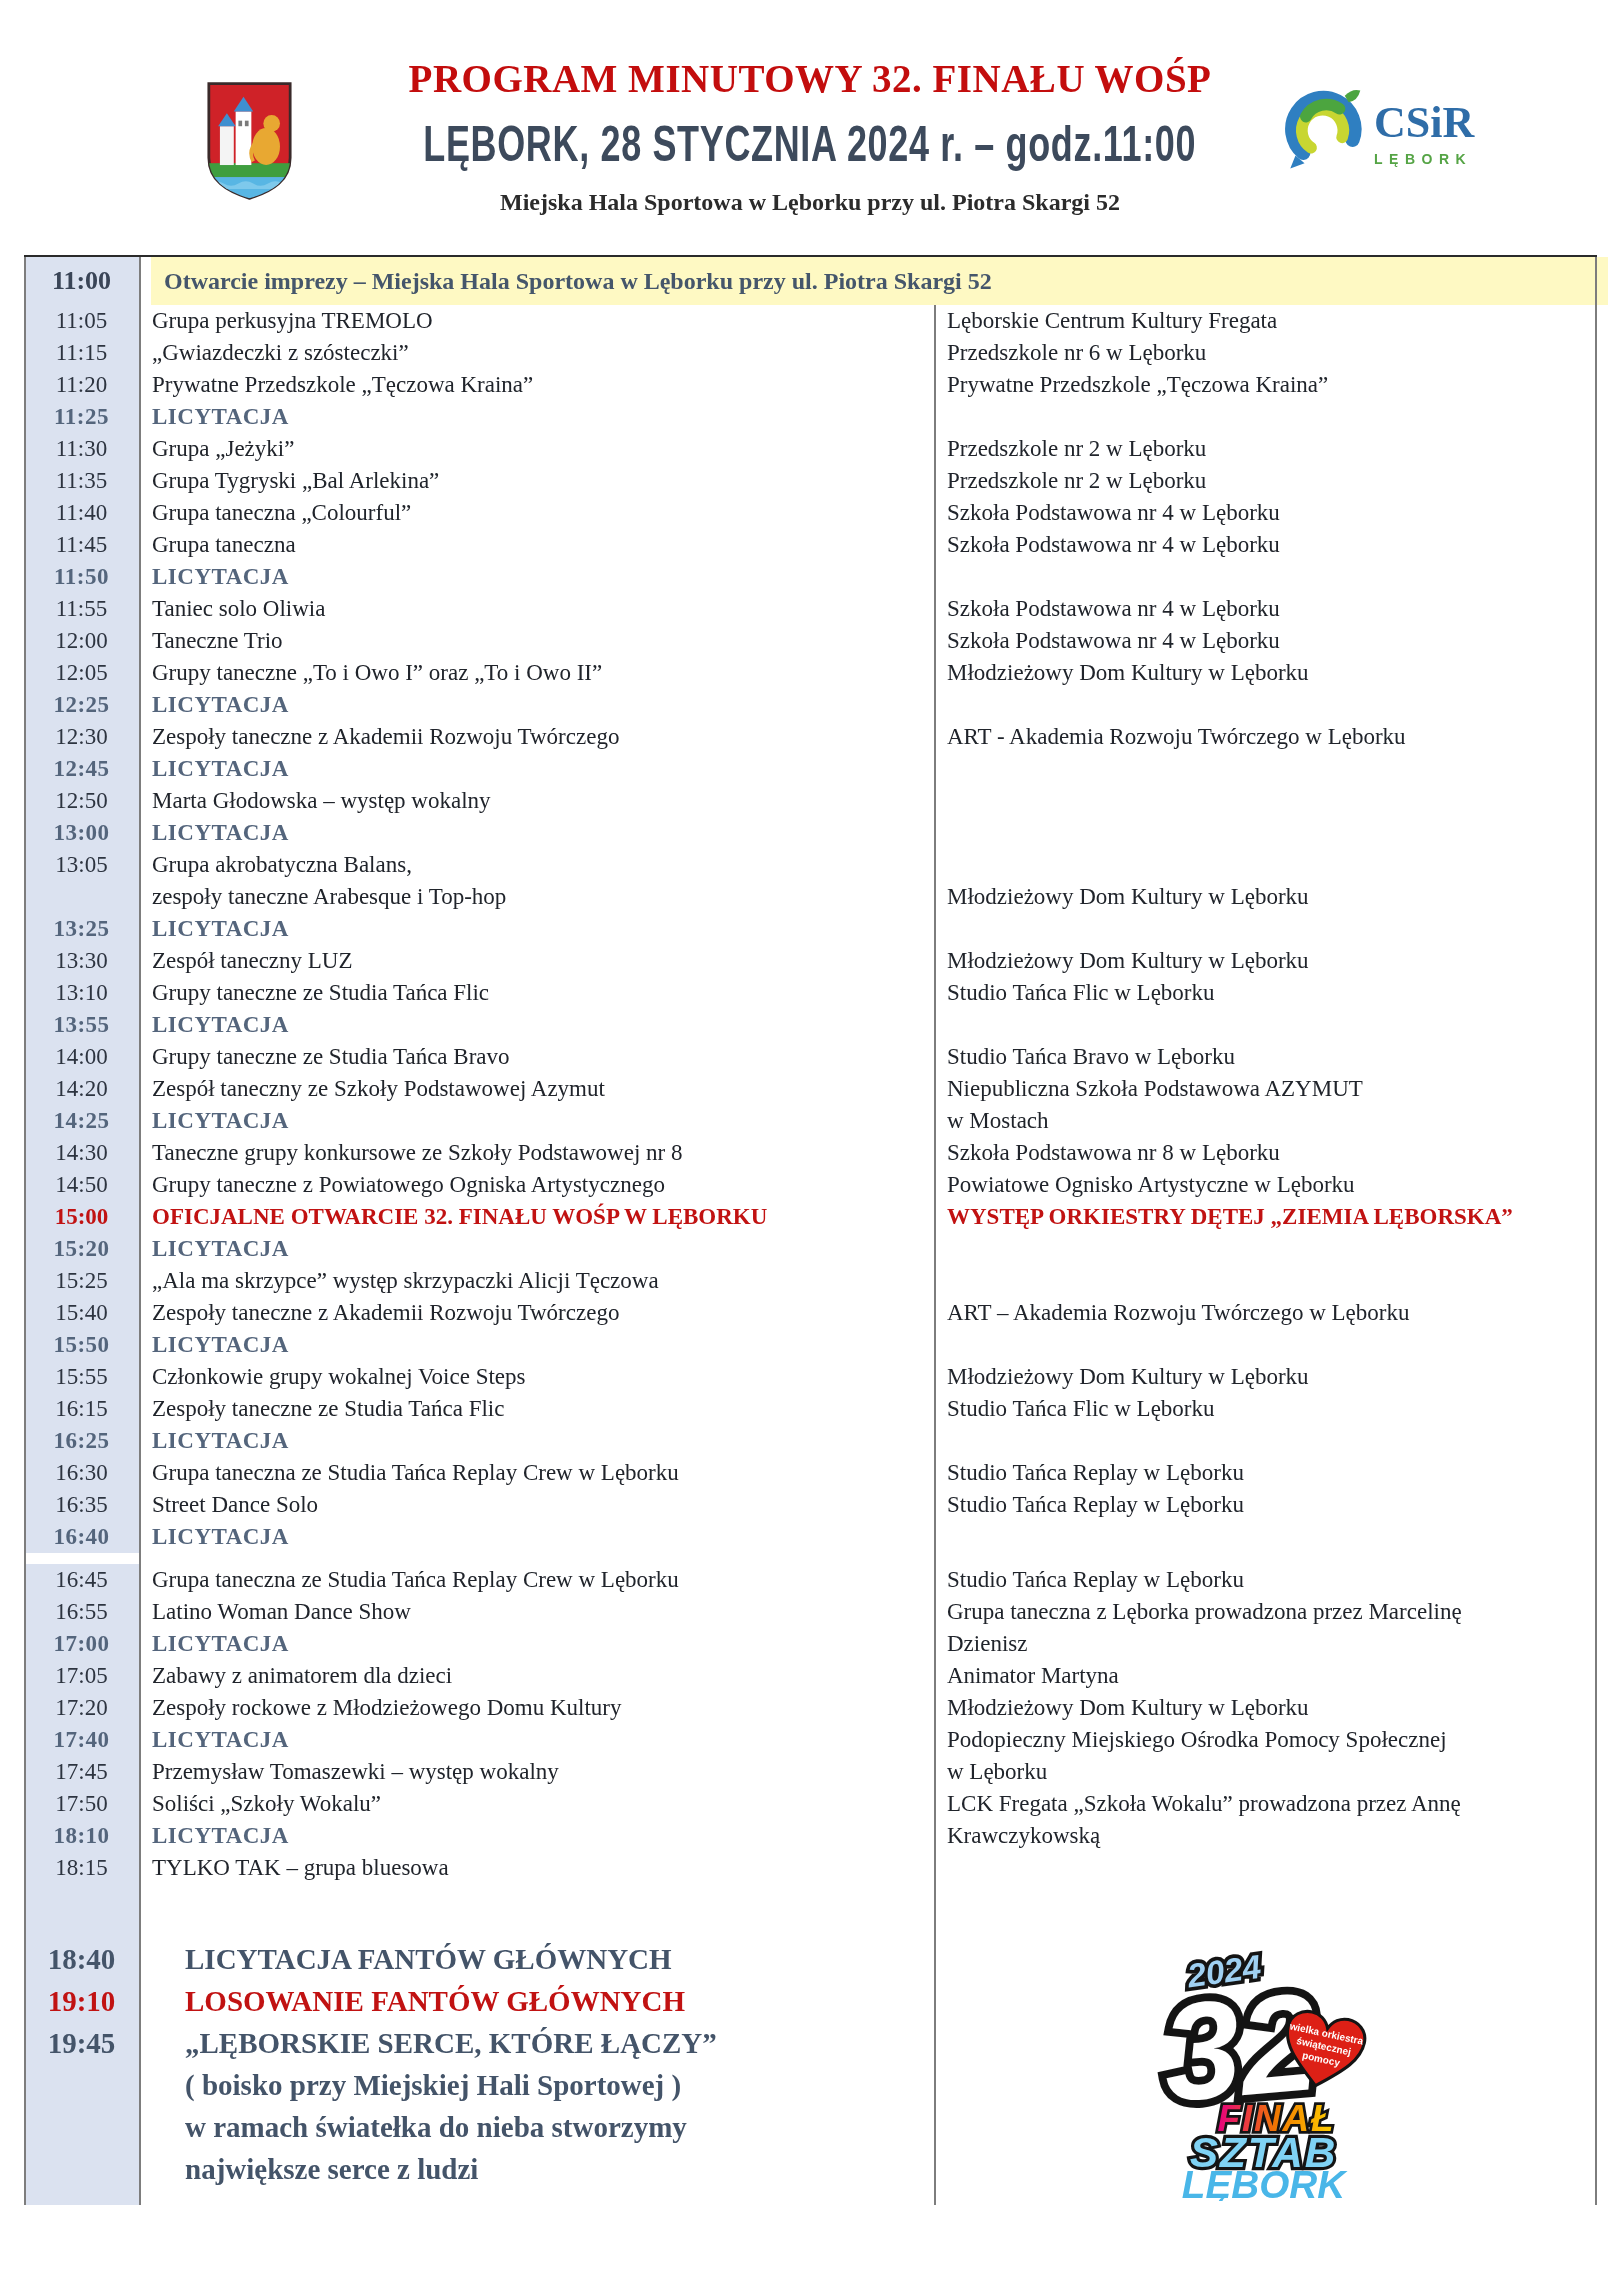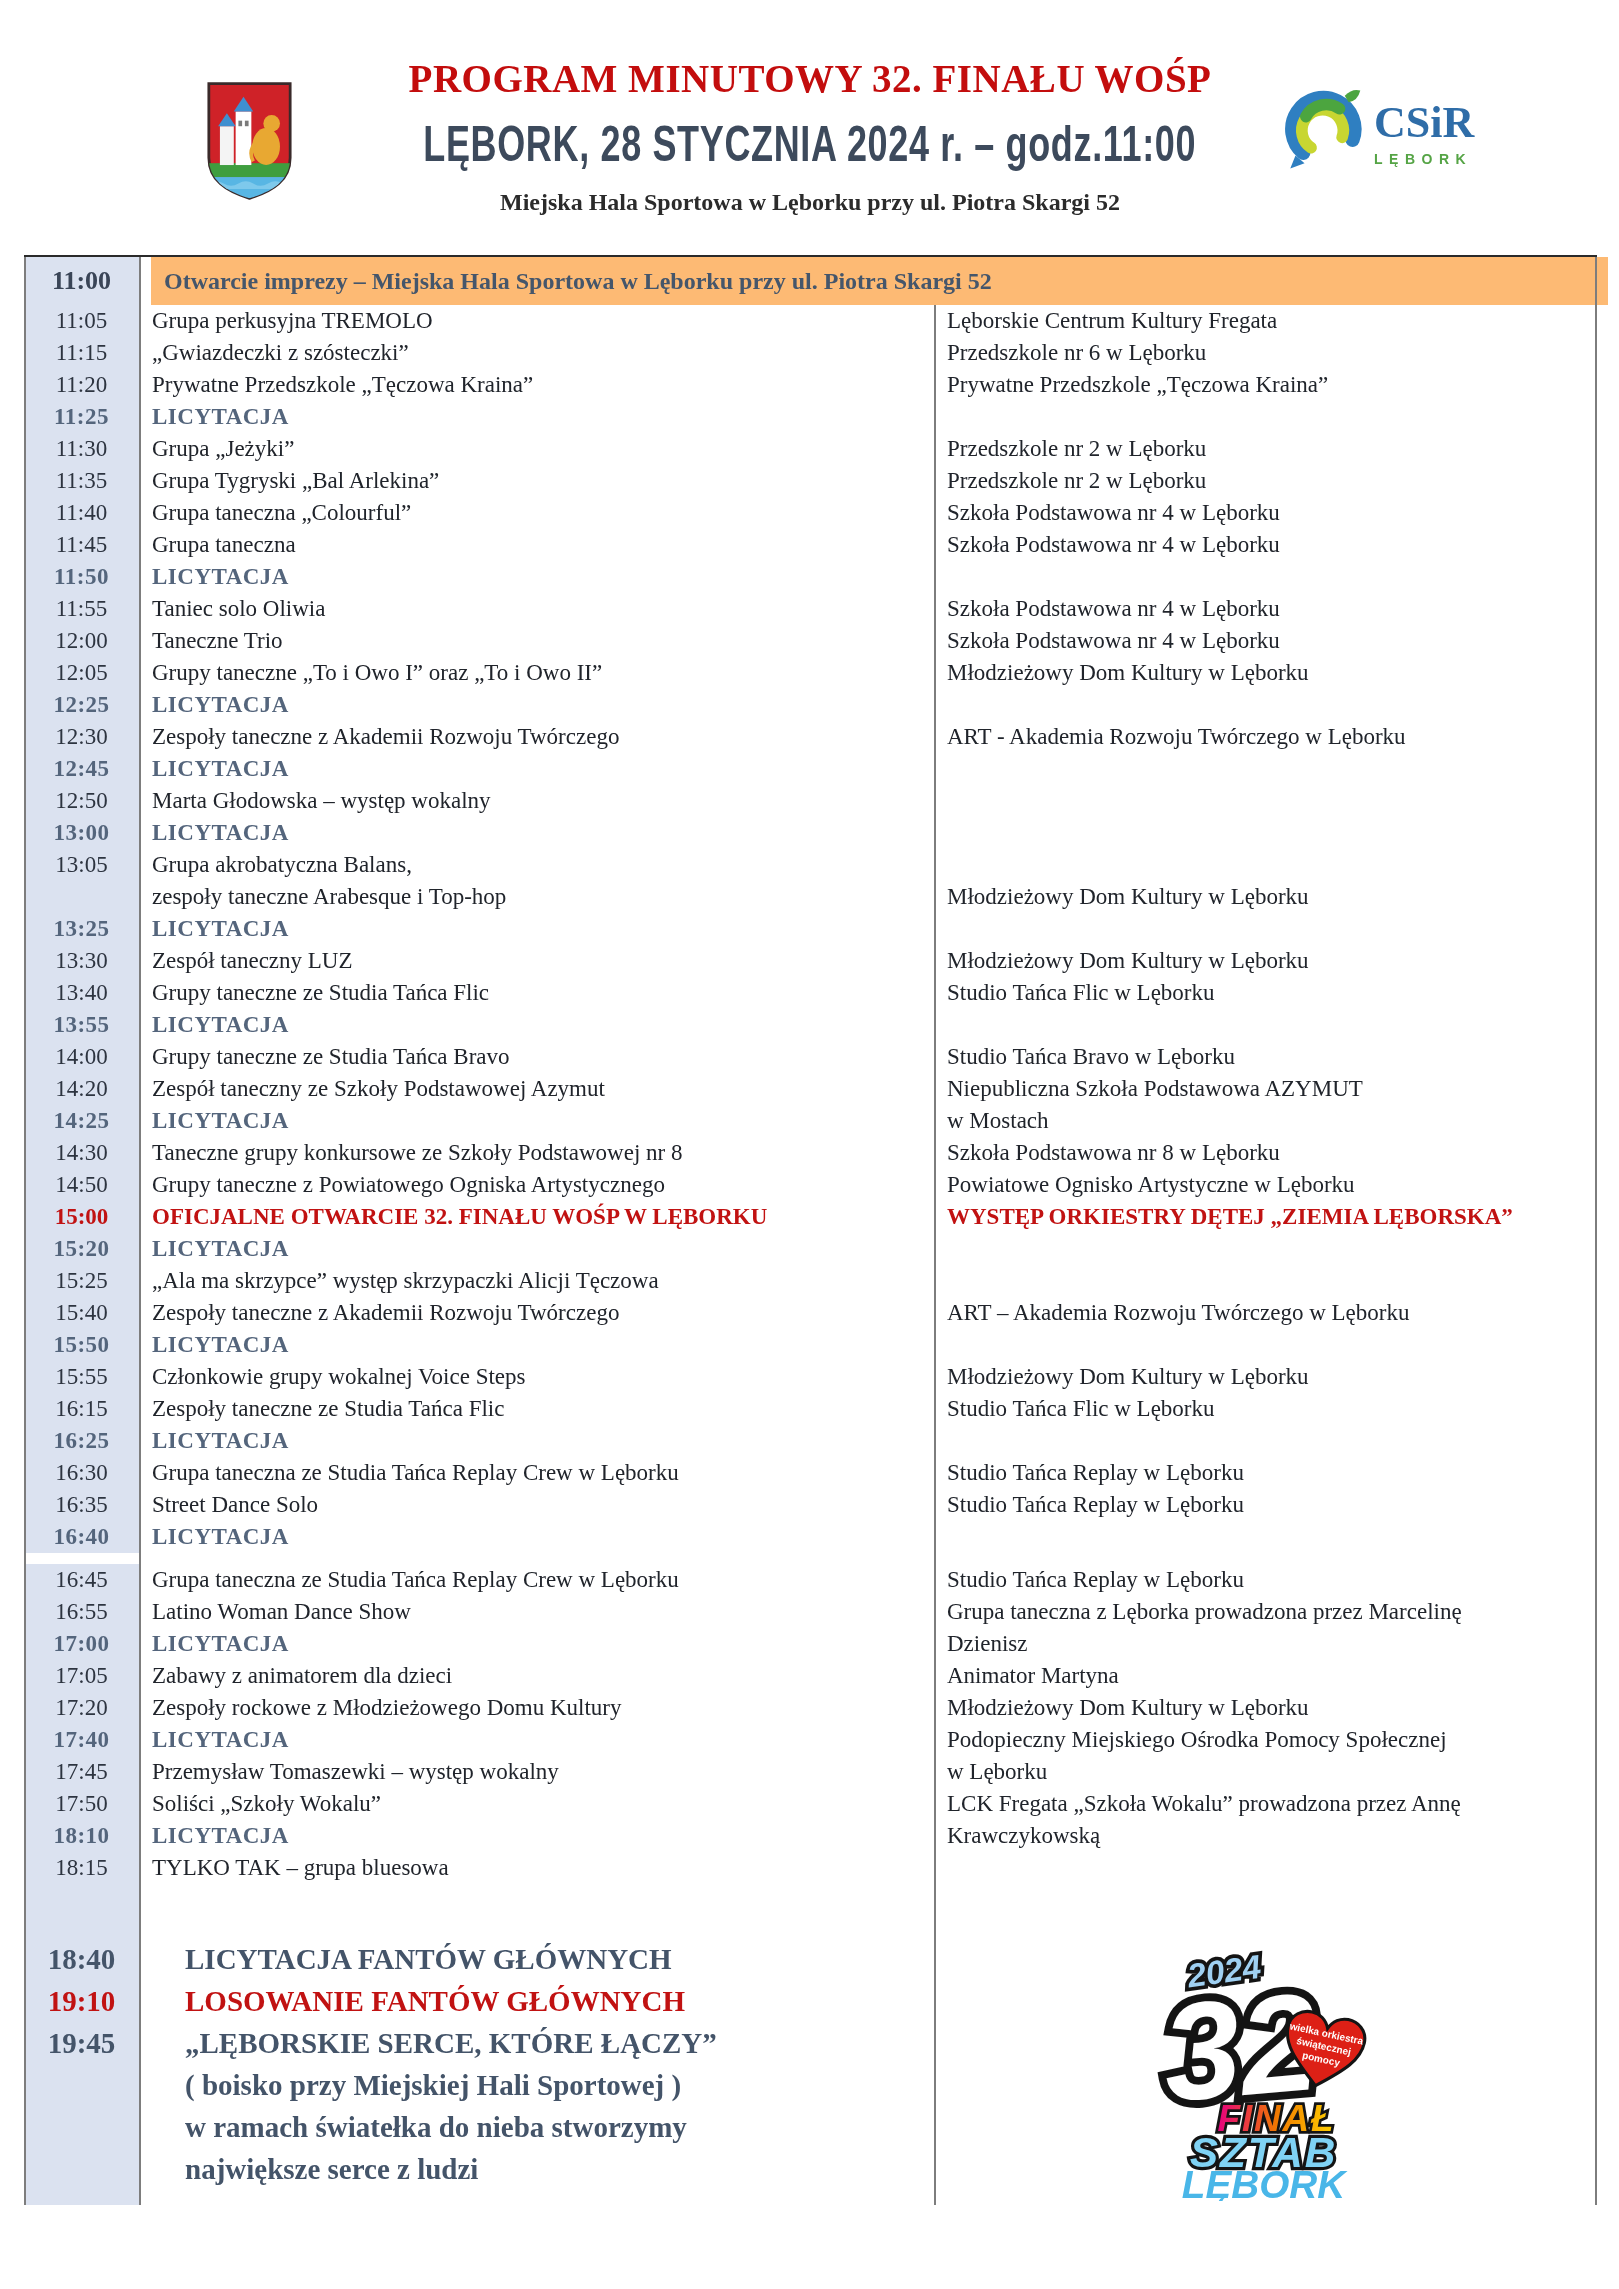--- a/index.html
+++ b/index.html
@@ -31,21 +31,21 @@
   .v-border{position:absolute;top:0;bottom:0;width:1.8px;background:#7d7d7d;z-index:5;}
   .vb-left{left:0;}
   .vb-right{left:1571px;}
   .vb-time{left:115px;}
   .vb-mid{left:910px;top:48px;}
 
   .opening-row{position:absolute;left:0;top:0;width:1573px;height:48px;display:grid;
                grid-template-columns:115px 1457px;z-index:1;gap:12px;}
   .opening-time{display:flex;align-items:center;justify-content:center;
                 font-weight:bold;font-size:26px;color:#3a4557;}
-  .opening-text{background:#fdba74;display:flex;align-items:center;padding-left:13px;
+  .opening-text{background:#fef9c3;display:flex;align-items:center;padding-left:13px;
                 font-weight:bold;font-size:24px;color:#45566b;}
 
   .rows-area{position:absolute;left:0;top:48px;width:1573px;z-index:1;}
   .s-row{display:grid;grid-template-columns:115px 795px 663px;height:32px;align-items:center;}
   .s-row .cell{white-space:nowrap;overflow:visible;font-size:23px;color:#20242b;}
   .s-row .time{text-align:center;color:#2d3440;}
   .s-row .event,.s-row .location{padding-left:13px;}
   .s-row.style-lic .time,.s-row.style-lic .event{font-weight:bold;color:#54657c;letter-spacing:0.5px;}
   .s-row.style-red .time,.s-row.style-red .event,.s-row.style-red .location{
       font-weight:bold;color:#c11212;}
@@ -222,21 +222,21 @@
     <div class="cell time">13:25</div>
     <div class="cell event">LICYTACJA</div>
     <div class="cell location"></div>
   </div>
           <div class="s-row">
     <div class="cell time">13:30</div>
     <div class="cell event">Zespół taneczny LUZ</div>
     <div class="cell location">Młodzieżowy Dom Kultury w Lęborku</div>
   </div>
           <div class="s-row">
-    <div class="cell time">13:40</div>
+    <div class="cell time">13:10</div>
     <div class="cell event">Grupy taneczne ze Studia Tańca Flic</div>
     <div class="cell location">Studio Tańca Flic w Lęborku</div>
   </div>
           <div class="s-row style-lic">
     <div class="cell time">13:55</div>
     <div class="cell event">LICYTACJA</div>
     <div class="cell location"></div>
   </div>
           <div class="s-row">
     <div class="cell time">14:00</div>

